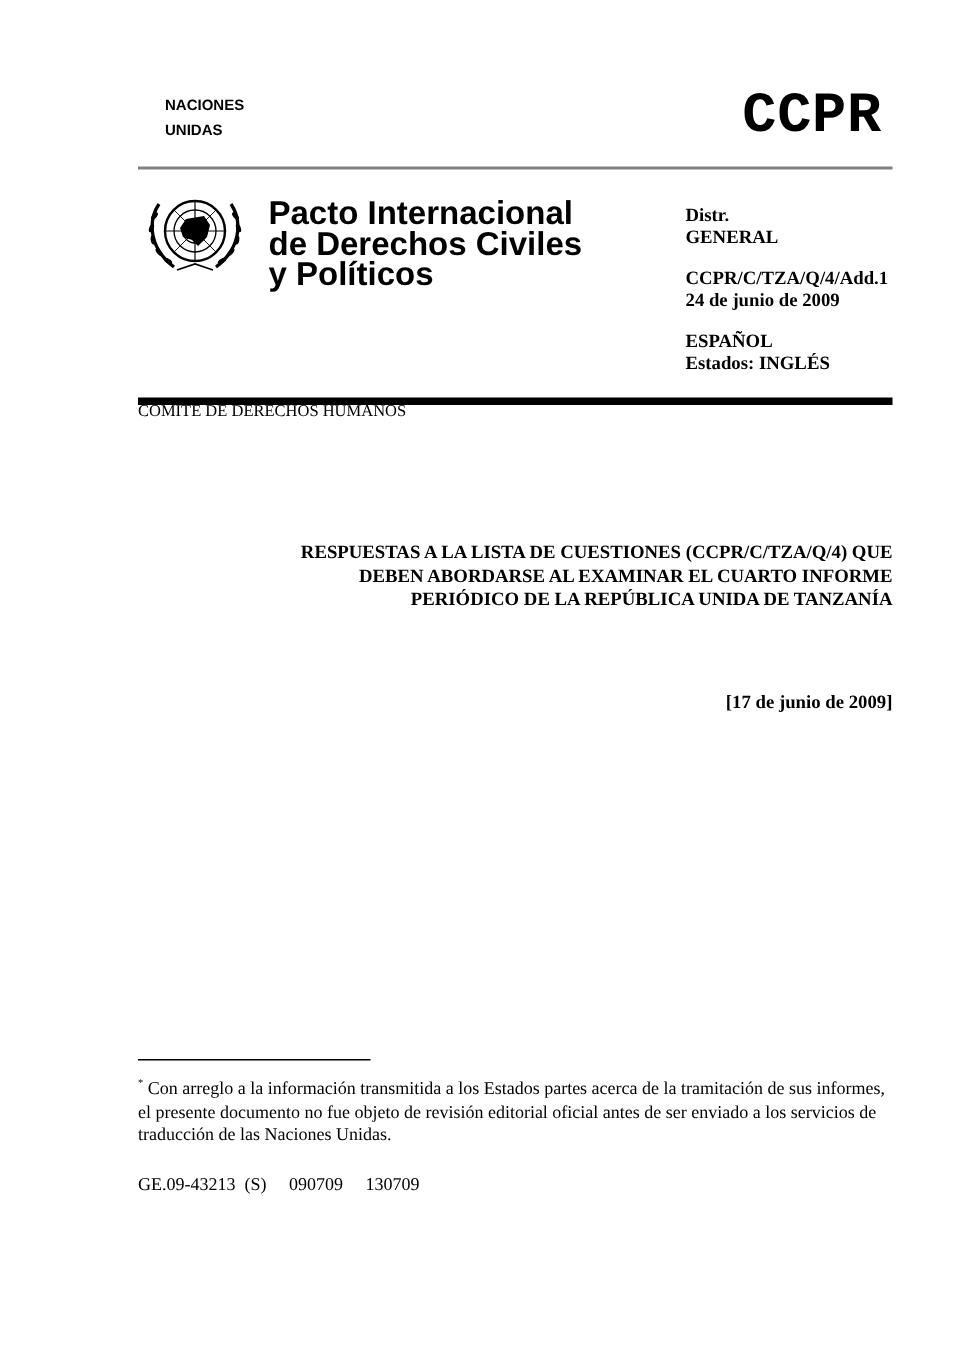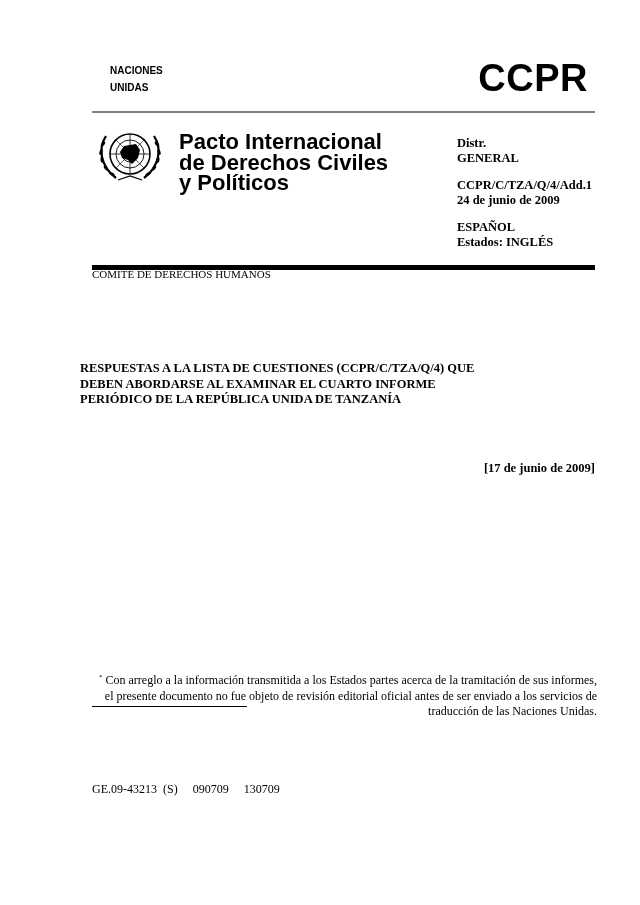--- a/index.html
+++ b/index.html
@@ -1,33 +1,33 @@
 <!DOCTYPE html>
 <html><head>
 <meta charset="utf-8">
 <style>
   html, body { margin:0; padding:0; background:#ffffff; }
   body { width:640px; height:905px; position:relative; overflow:hidden; color:#000; }
   .abs { position:absolute; }
   .sans { font-family:"Liberation Sans", sans-serif; }
   .serif { font-family:"Liberation Serif", serif; }
   #org { left:110px; top:62px; font-size:10px; font-weight:bold; line-height:17px; }
-  #symbol { right:52px; top:56px; font-size:38px; font-weight:bold; line-height:44px; letter-spacing:0.5px; }
+  #symbol { right:52px; top:56px; font-size:38px; font-weight:bold; line-height:44px; letter-spacing:0.5px;font-family:Liberation Mono, monospace; }
   #rule1 { left:92px; top:111px; width:503px; height:2px; background:#808080; }
   #emblem { left:94px; top:124px; width:72px; height:64px; }
   #treaty { left:179px; top:132px; font-size:22px; font-weight:bold; line-height:20.5px; }
   #meta { left:457px; top:136px; font-size:12.5px; line-height:15px;font-weight:bold; }
   #meta .gap { height:12px; }
   #rule2 { left:92px; top:265px; width:503px; height:5px; background:#000; }
   #committee { left:92px; top:268px; font-size:11px; }
-  #title { left:80px; top:361px; width:503px; text-align:left; font-size:12.5px; font-weight:bold; line-height:15.5px; }
+  #title { left:92px; top:361px; width:503px; text-align:right; font-size:12.5px; font-weight:bold; line-height:15.5px; }
   #title sup { font-size:7px; font-weight:normal; }
   #date { right:45px; top:461px; font-size:12.5px; font-weight:bold;padding-left:32px; }
   #fnrule { left:92px; top:706px; width:155px; height:1px; background:#000; }
-  #footnote { left:92px; top:670px; width:505px; font-size:12px; line-height:15.5px;text-align:right; }
+  #footnote { left:92px; top:715px; width:505px; font-size:12px; line-height:15.5px; }
   #footnote sup { font-size:7px; }
   #jobno { left:92px; top:782px; font-size:12px; white-space:pre; }
 </style>
 </head>
 <body>
 
 <div id="org" class="abs sans">
   <div>NACIONES</div>
   <div>UNIDAS</div>
 </div>

